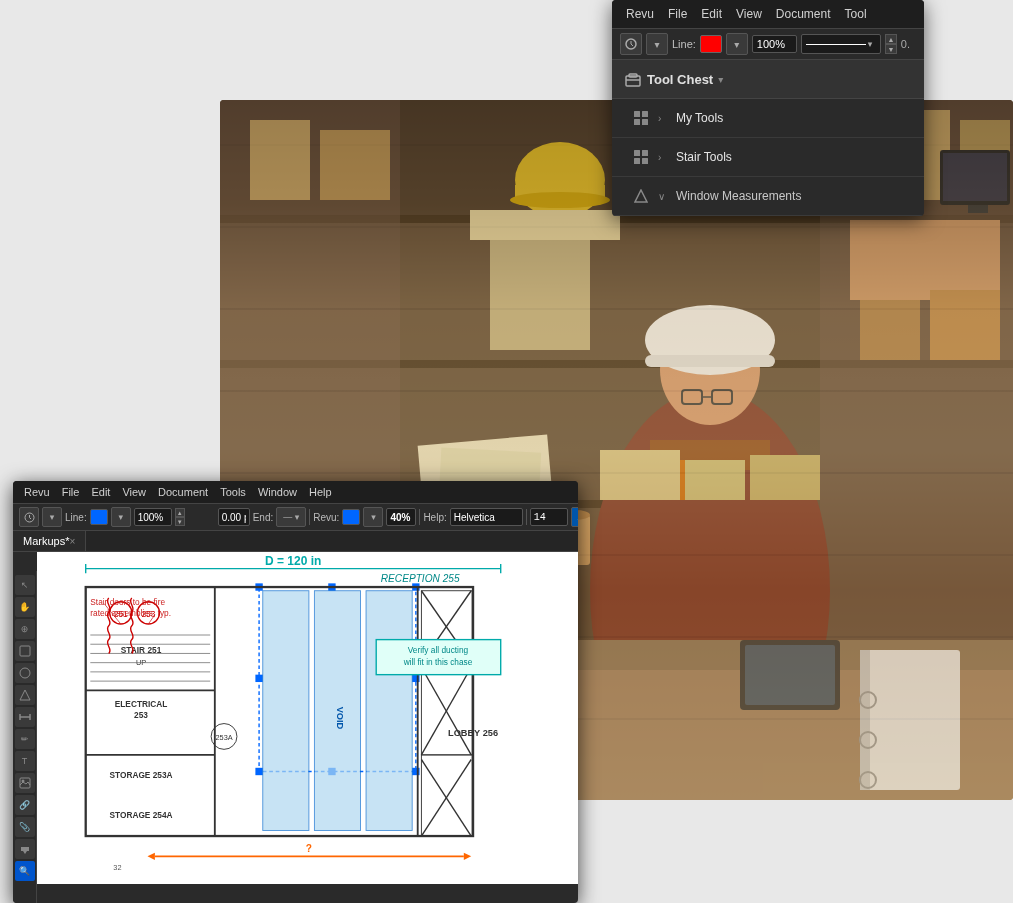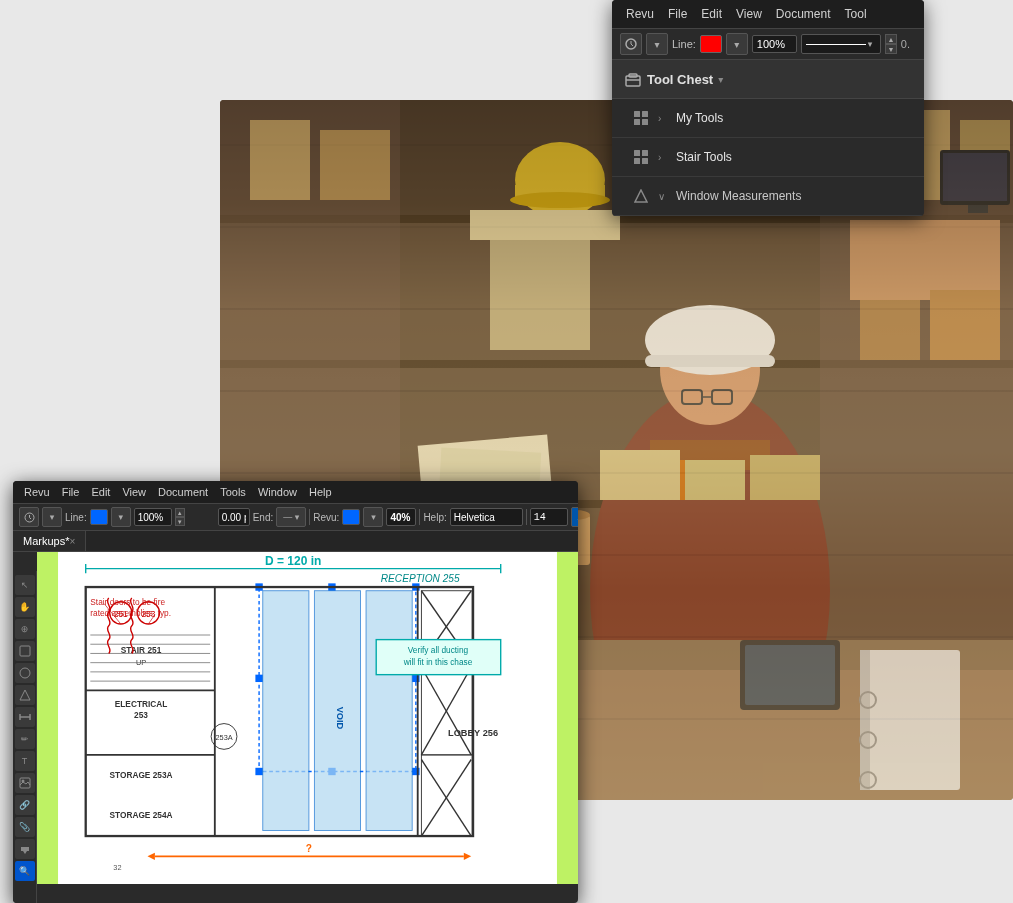--- a/index.html
+++ b/index.html
@@ -303,21 +303,21 @@
     .tab-close {
       color: #888;
       font-size: 10px;
       cursor: pointer;
     }
 
     
     .blueprint-area {
       width: 100%;
       height: calc(100% - 90px);
-      background: #bef264;
+      background: #ffffff;
       position: relative;
       overflow: hidden;
     }
 
     
     .main-left-toolbar {
       position: absolute;
       left: 0;
       top: 90px;
       width: 24px;

